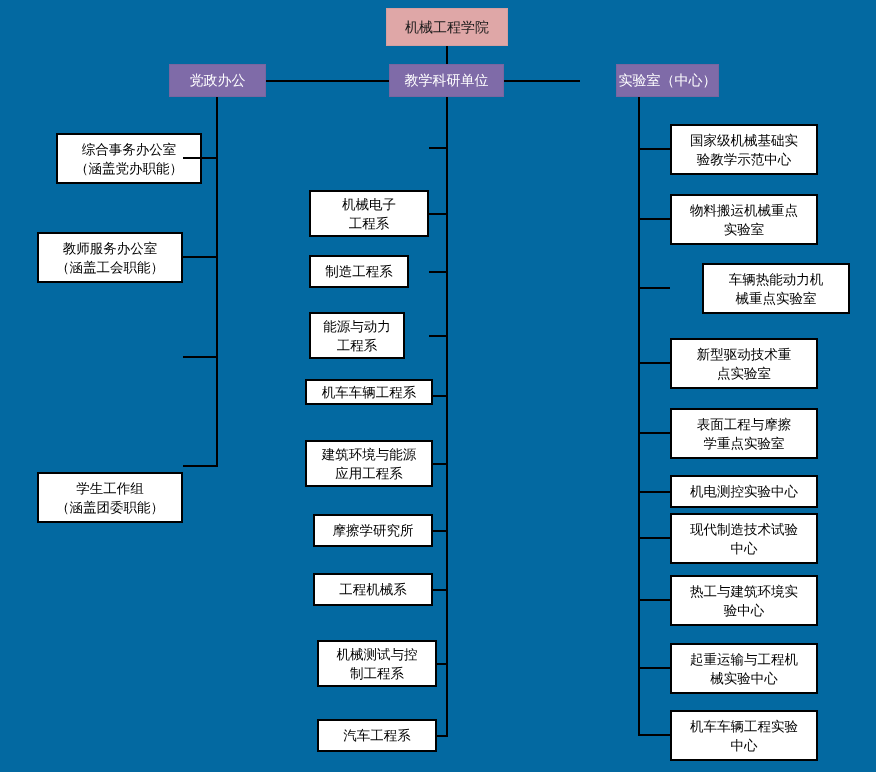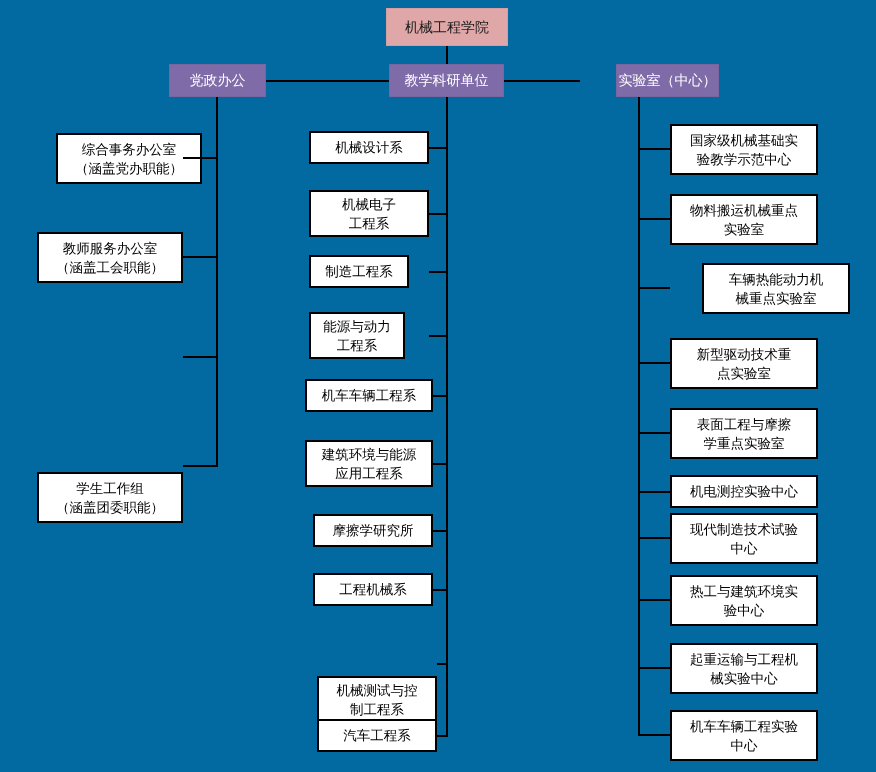--- a/index.html
+++ b/index.html
@@ -85,48 +85,47 @@
   <div class="line line-h" style="left:183px; top:256px; width:35px; height:2px;"></div>
 
   <div class="line line-h" style="left:183px; top:356px; width:35px; height:2px;"></div>
 
   <div class="node node-leaf" style="left:37px; top:441px; width:146px; height:51px;margin-top:31px;">学生工作组
 （涵盖团委职能）</div>
   <div class="line line-h" style="left:183px; top:465px; width:35px; height:2px;"></div>
 
   <div class="line line-v" style="left:446px; top:97px; width:2px; height:639px;"></div>
 
-  <div class="node node-leaf" style="left:309px; top:131px; width:120px; height:33px;">机械设计系</div>
   <div class="line line-h" style="left:429px; top:147px; width:19px; height:2px;"></div>
 
   <div class="node node-leaf" style="left:309px; top:190px; width:120px; height:47px;">机械电子
 工程系</div>
   <div class="line line-h" style="left:429px; top:213px; width:19px; height:2px;"></div>
 
   <div class="node node-leaf" style="left:309px; top:255px; width:100px; height:33px;">制造工程系</div>
   <div class="line line-h" style="left:429px; top:271px; width:19px; height:2px;"></div>
 
   <div class="node node-leaf" style="left:309px; top:312px; width:96px; height:47px;">能源与动力
 工程系</div>
   <div class="line line-h" style="left:429px; top:335px; width:19px; height:2px;"></div>
 
-  <div class="node node-leaf" style="left:305px; top:379px; width:128px; height:33px;">机车车辆工程系</div>
+  <div class="node node-leaf" style="left:305px; top:379px; width:128px; height:26px;">机车车辆工程系</div>
   <div class="line line-h" style="left:433px; top:395px; width:15px; height:2px;"></div>
 
   <div class="node node-leaf" style="left:305px; top:440px; width:128px; height:47px;">建筑环境与能源
 应用工程系</div>
   <div class="line line-h" style="left:433px; top:463px; width:15px; height:2px;"></div>
 
   <div class="node node-leaf" style="left:313px; top:514px; width:120px; height:33px;">摩擦学研究所</div>
   <div class="line line-h" style="left:433px; top:530px; width:15px; height:2px;"></div>
 
   <div class="node node-leaf" style="left:313px; top:573px; width:120px; height:33px;">工程机械系</div>
   <div class="line line-h" style="left:433px; top:589px; width:15px; height:2px;"></div>
 
-  <div class="node node-leaf" style="left:317px; top:676px; width:120px; height:47px;">机械测试与控
+  <div class="node node-leaf" style="left:317px; top:640px; width:120px; height:47px;">机械测试与控
 制工程系</div>
   <div class="line line-h" style="left:437px; top:663px; width:11px; height:2px;"></div>
 
   <div class="node node-leaf" style="left:317px; top:719px; width:120px; height:33px;">汽车工程系</div>
   <div class="line line-h" style="left:437px; top:735px; width:11px; height:2px;"></div>
 
   <div class="line line-v" style="left:638px; top:97px; width:2px; height:639px;"></div>
 
   <div class="node node-leaf" style="left:670px; top:124px; width:148px; height:51px;">国家级机械基础实
 验教学示范中心</div>

